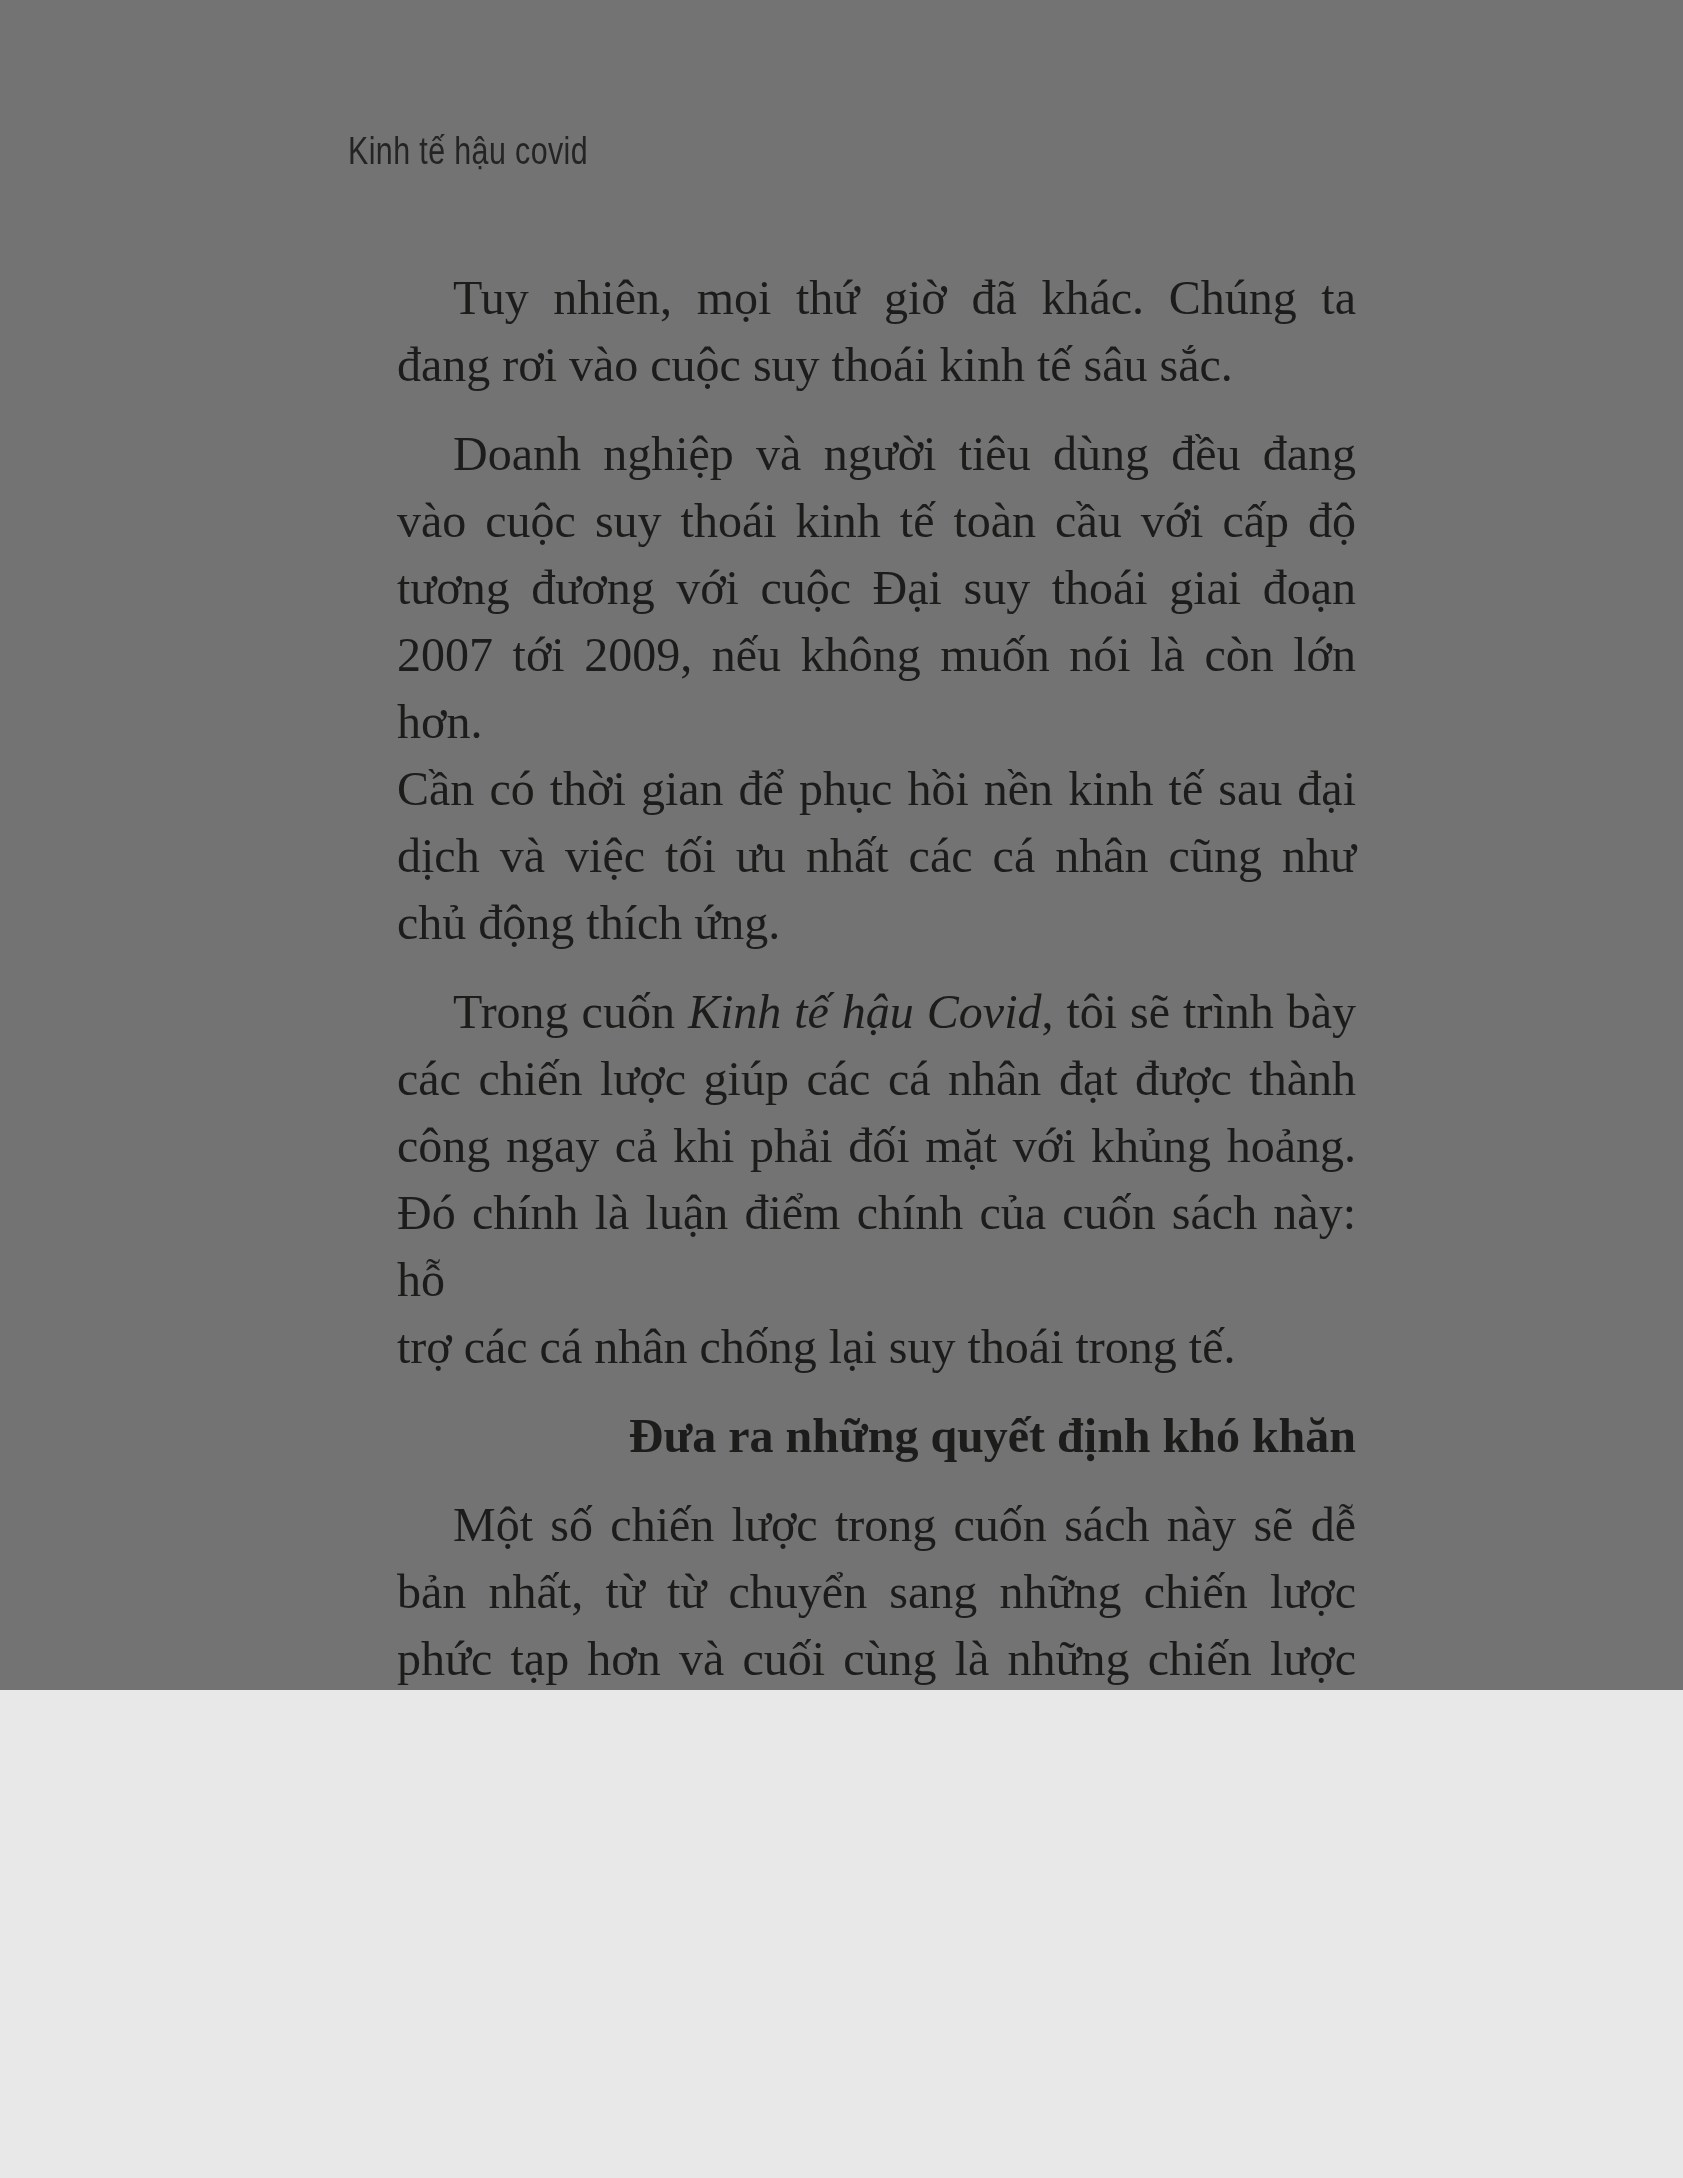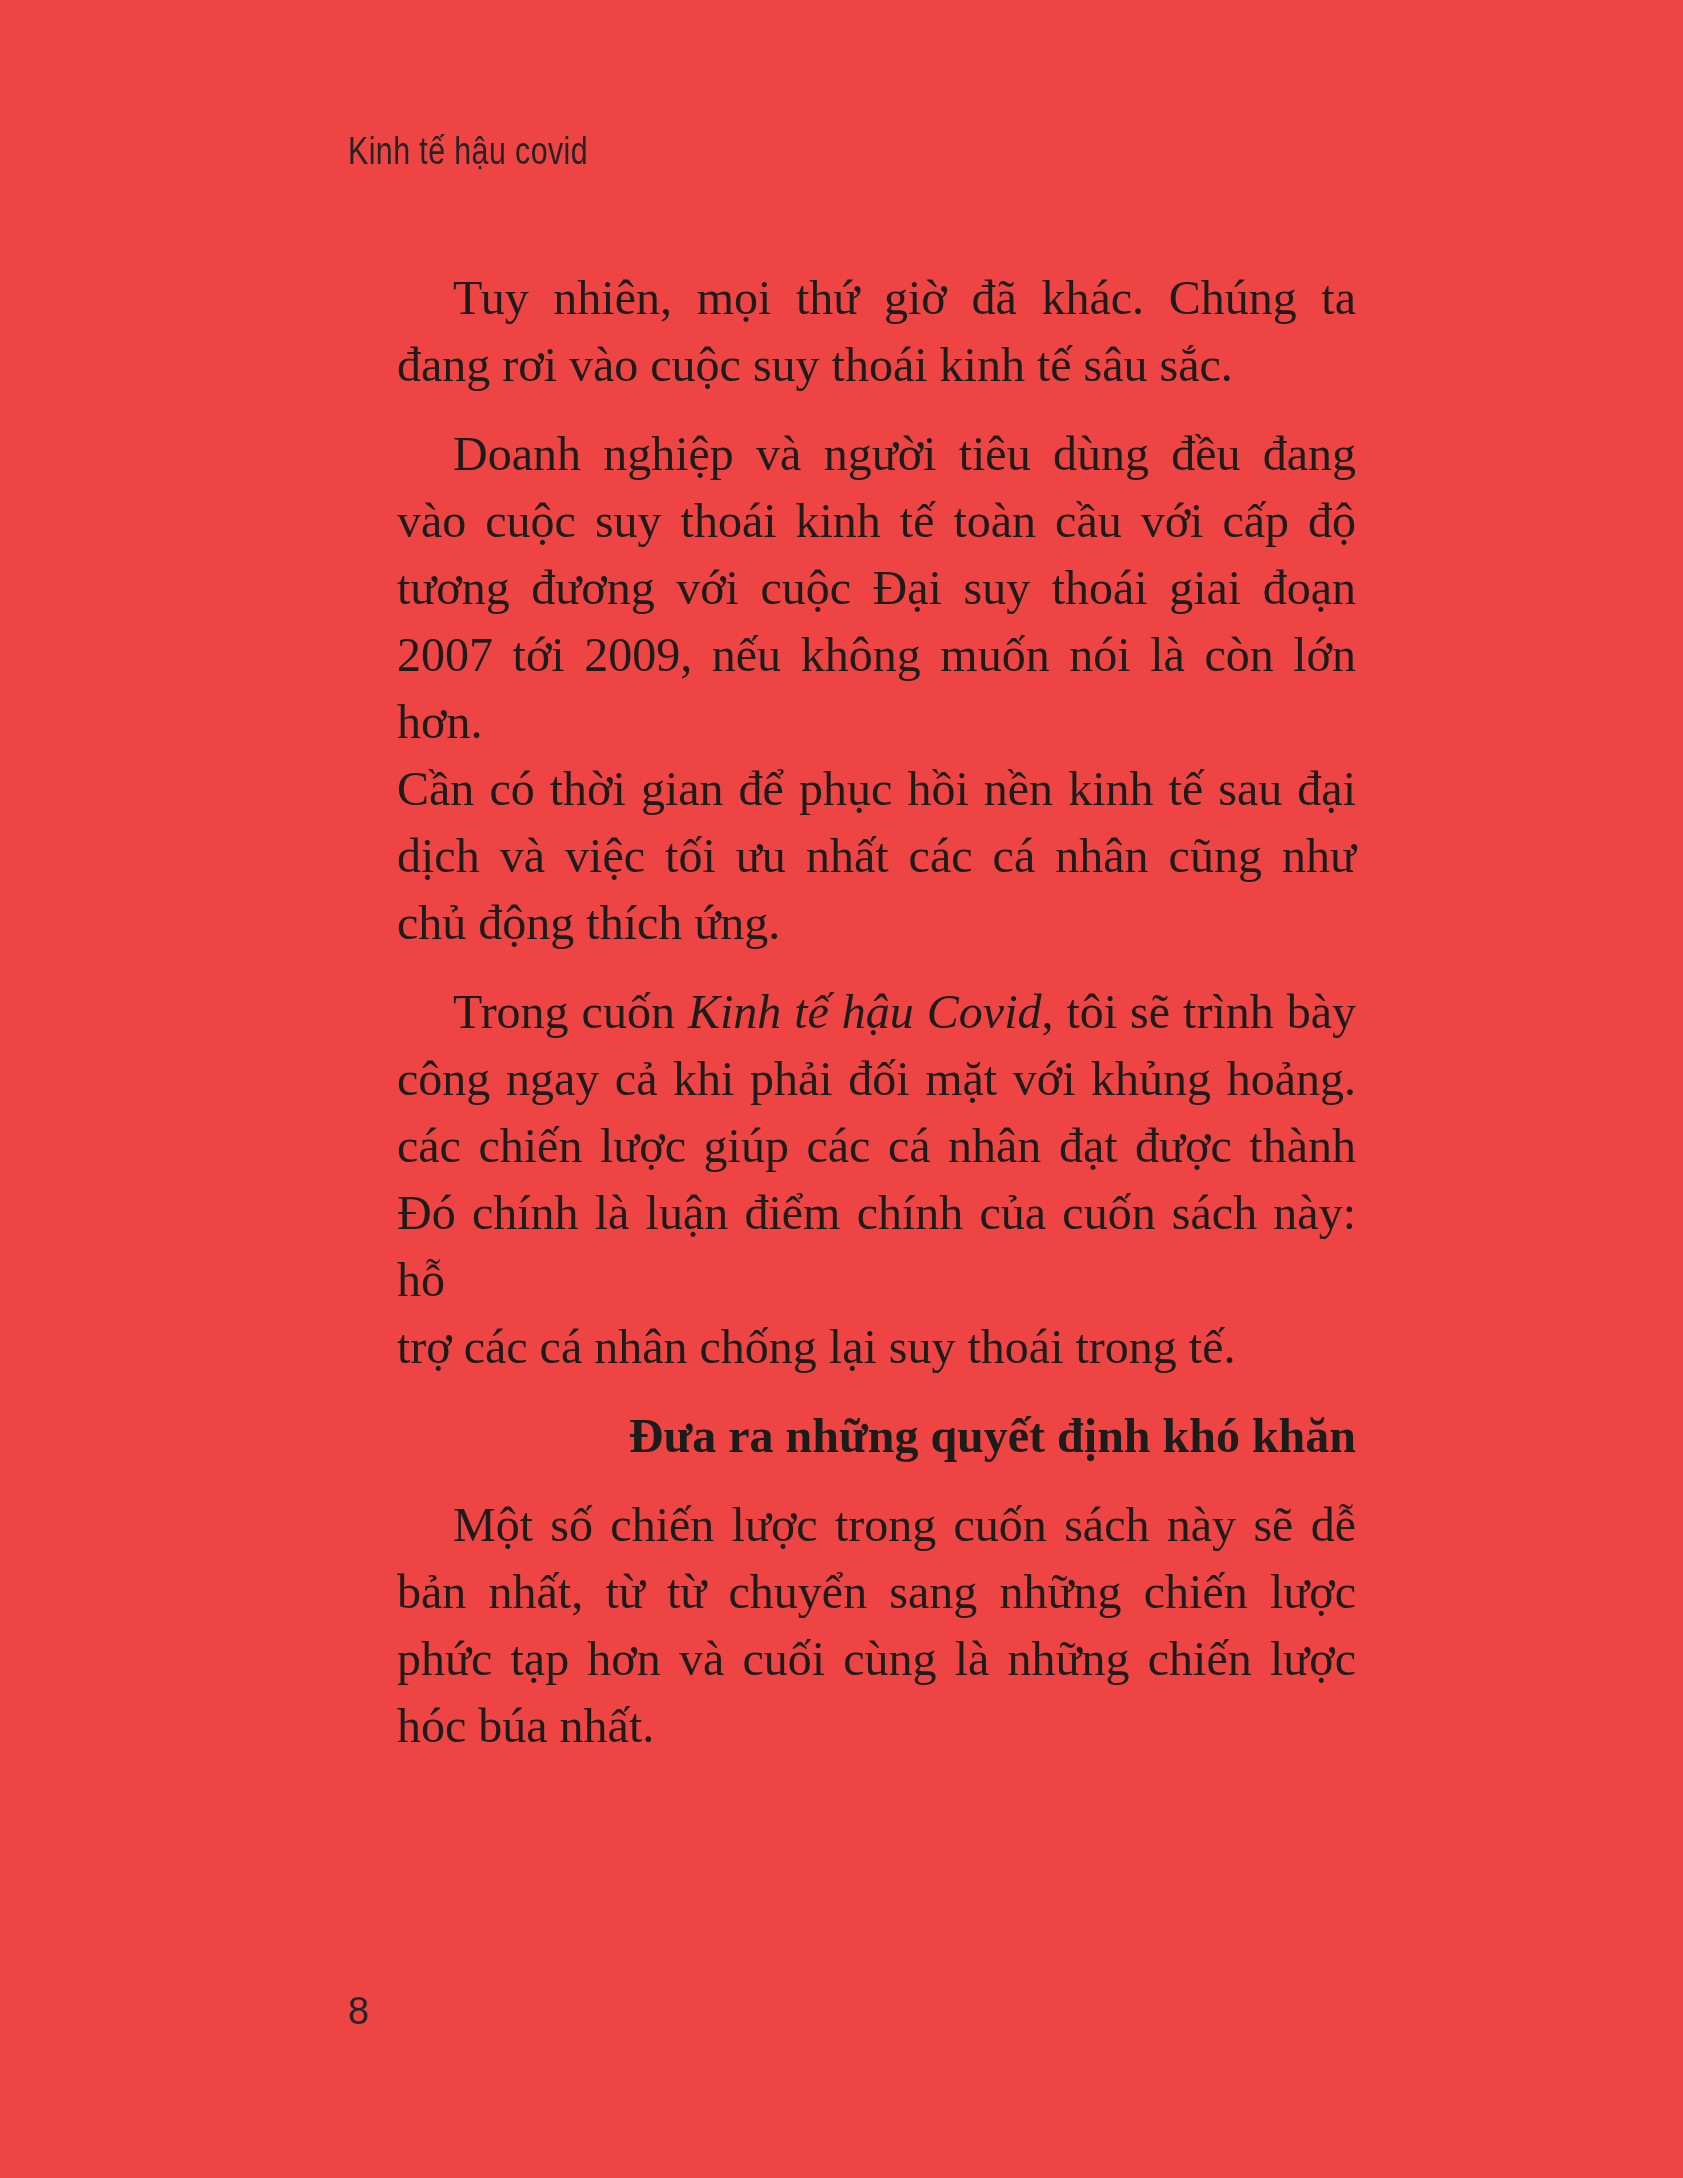--- a/index.html
+++ b/index.html
@@ -3,22 +3,22 @@
 <meta charset="utf-8">
 <style>
   html, body {
     margin: 0;
     padding: 0;
     background: #e8e8e8;
   }
   .page {
     position: relative;
     width: 1683px;
-    height: 2178px;
-    background: #ef4444;
+    height: 1690px;
+    background: #737373;
     overflow: hidden;
     color: #1c1c1b;
   }
   
   .running-header {
     position: absolute;
     left: 348px;
     top: 129px;
     font-family: "Liberation Sans", sans-serif;
     font-size: 38px;
@@ -95,22 +95,22 @@
       <span class="line">vào cuộc suy thoái kinh tế toàn cầu với cấp độ</span>
       <span class="line">tương đương với cuộc Đại suy thoái giai đoạn</span>
       <span class="line">2007 tới 2009, nếu không muốn nói là còn lớn hơn.</span>
       <span class="line">Cần có thời gian để phục hồi nền kinh tế sau đại</span>
       <span class="line">dịch và việc tối ưu nhất các cá nhân cũng như</span>
       <span class="line last">chủ động thích ứng.</span>
     </div>
 
     <div class="para">
       <span class="line first"><span>Trong cuốn </span><span class="italic">Kinh tế hậu Covid</span><span>, tôi sẽ trình bày</span></span>
+      <span class="line">các chiến lược giúp các cá nhân đạt được thành</span>
       <span class="line">công ngay cả khi phải đối mặt với khủng hoảng.</span>
-      <span class="line">các chiến lược giúp các cá nhân đạt được thành</span>
       <span class="line">Đó chính là luận điểm chính của cuốn sách này: hỗ</span>
       <span class="line last">trợ các cá nhân  chống lại suy thoái trong tế.</span>
     </div>
 
     <div class="section-heading">Đưa ra những quyết định khó khăn</div>
 
     <div class="para">
       <span class="line first">Một số chiến lược trong cuốn sách này sẽ dễ</span>
       <span class="line">bản nhất, từ từ chuyển sang những chiến lược</span>
       <span class="line">phức tạp hơn và cuối cùng là những chiến lược</span>

